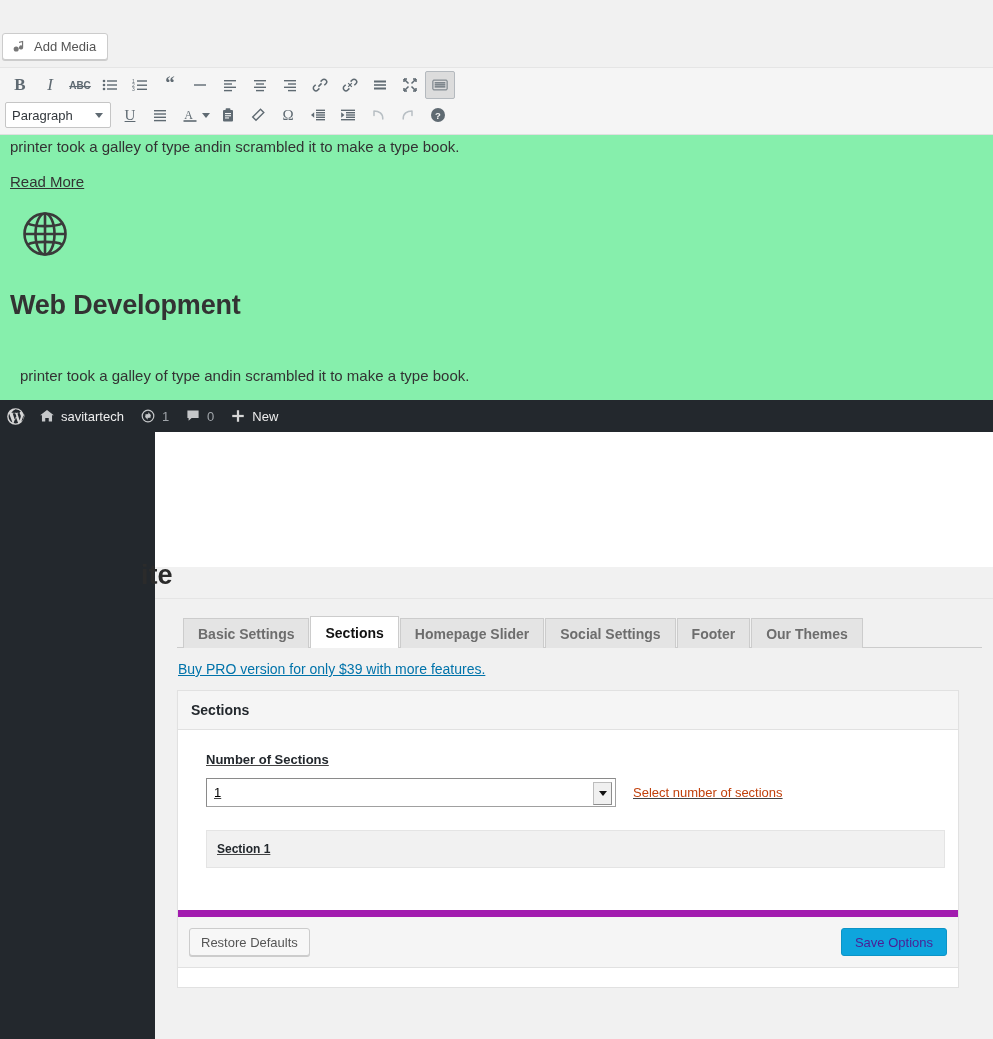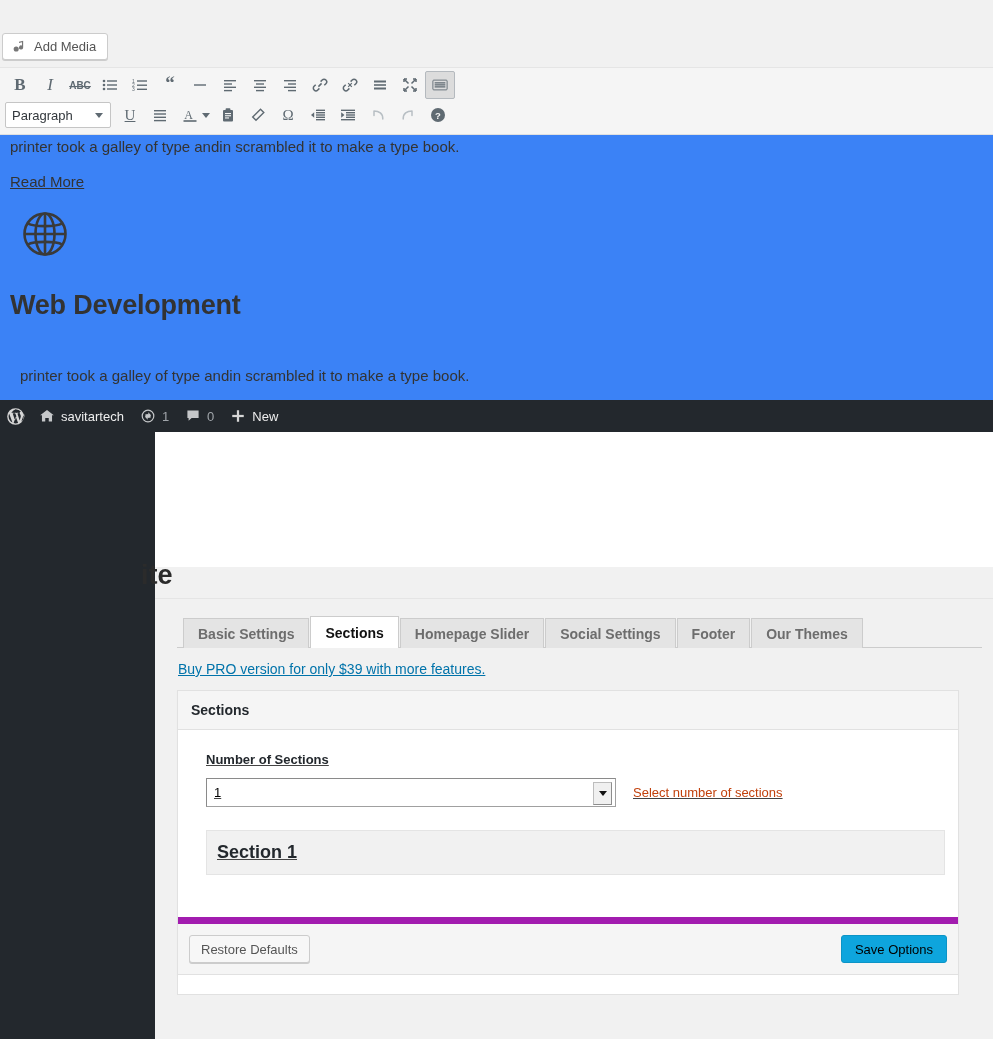--- a/index.html
+++ b/index.html
@@ -136,21 +136,21 @@
     border-right: 4px solid transparent;
     border-top: 5px solid #5f6a72;
     display: block;
   }
 
   
   .editor-body {
     position: absolute;
     left: 0; top: 135px;
     width: 993px;
-    background: #3b82f6;
+    background: #86efac;
     padding: 0;
     overflow: hidden;
     height: 280px;
   }
   .editor-body p, .editor-body h2 {
     margin: 0;
     color: #333;
   }
   .ed-para {
     font-family: "Liberation Sans", sans-serif;
@@ -396,21 +396,21 @@
   }
   .field-help {
     font-size: 13px;
     color: #c2410c;
   }
   .subsection-bar {
     margin-top: 23px;
     background: #f1f1f1;
     border: 1px solid #e4e4e4;
     padding: 11px 10px;
-    font-size: 18px;
+    font-size: 12px;
     font-weight: bold;
     color: #23282d;
   }
 
   .actions-bar {
     background: #f5f5f5;
     border-top: 7px solid #a21caf;
     padding: 11px 11px;
     display: flex;
     align-items: center;
@@ -431,21 +431,21 @@
     align-items: center;
     font-family: "Liberation Sans", sans-serif;
   }
   .btn-primary {
     background: #0ea5dd;
     border: 1px solid #0c94c6;
     border-radius: 3px;
     padding: 0 13px;
     height: 28px;
     font-size: 13px;
-    color: #000000;
+    color: #4c1d95;
     cursor: pointer;
     display: inline-flex;
     align-items: center;
     font-family: "Liberation Sans", sans-serif;
   }
   .after-bar {
     height: 20px;
     background: #fff;
     border: 1px solid #e1e1e1;
     border-top: none;

